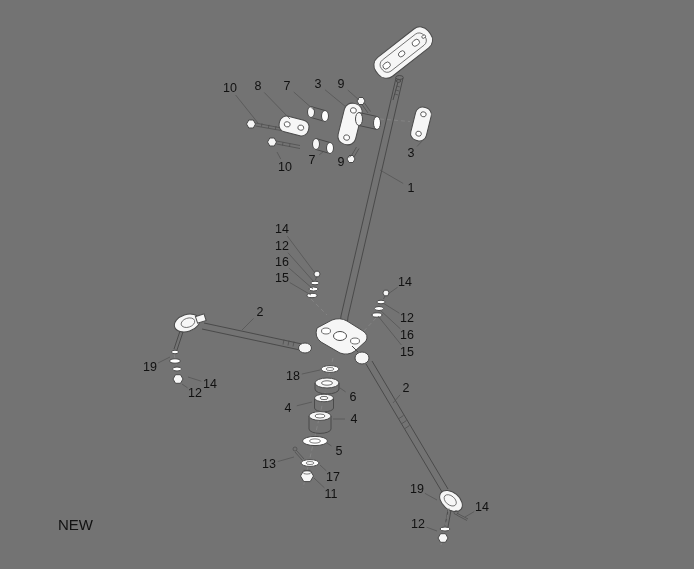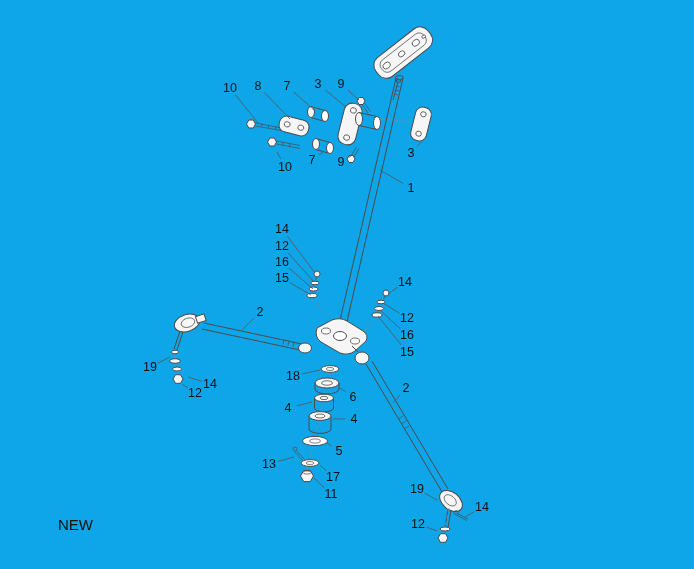--- a/index.html
+++ b/index.html
@@ -1,16 +1,16 @@
 <!DOCTYPE html>
 <html><head>
 <meta charset="utf-8">
 <style>
   html,body{margin:0;padding:0;background:#ffffff;}
-  .canvas{position:relative;width:694px;height:569px;background:#0ea5e9;overflow:hidden;
+  .canvas{position:relative;width:694px;height:569px;background:#737373;overflow:hidden;
           font-family:"Liberation Sans",sans-serif;}
   #diagram-svg{position:absolute;left:0;top:0;}
   .part{fill:#f6f6f6;stroke:#4a4a4a;stroke-width:1;}
   .part-white{fill:#ffffff;stroke:#4a4a4a;stroke-width:1;}
   .part-line{fill:none;stroke:#4a4a4a;stroke-width:1;}
   .thin{fill:none;stroke:#4a4a4a;stroke-width:0.7;}
   .hole{fill:#ffffff;stroke:#4a4a4a;stroke-width:0.8;}
   .dash{fill:none;stroke:#8a8a8a;stroke-width:0.7;stroke-dasharray:4 3;}
   .part-label{font:12.5px "Liberation Sans",sans-serif;fill:#111111;}
   .leader{stroke:#555555;stroke-width:0.8;}

